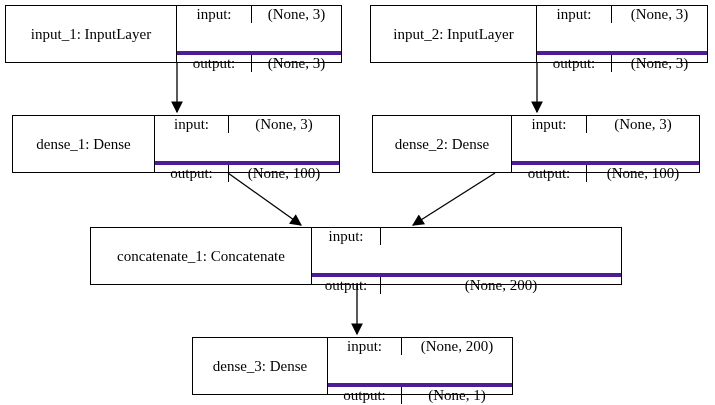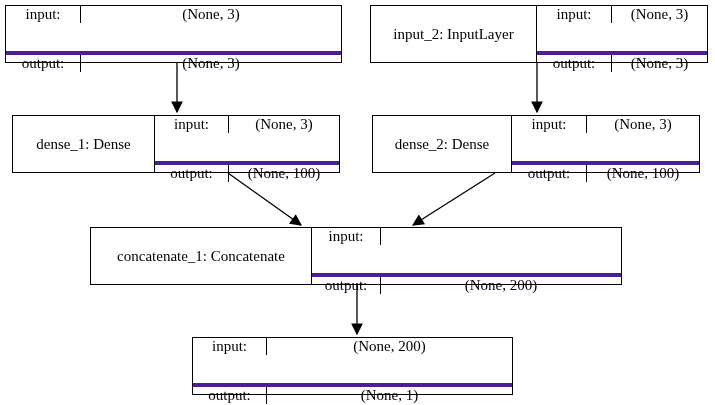--- a/index.html
+++ b/index.html
@@ -84,20 +84,21 @@
       </marker>
     </defs>
     <line x1="177" y1="63" x2="177" y2="112" stroke="#000000" stroke-width="1.3" marker-end="url(#arrow)"></line>
     <line x1="537" y1="63" x2="537" y2="112" stroke="#000000" stroke-width="1.3" marker-end="url(#arrow)"></line>
     <line x1="228" y1="173" x2="301" y2="225" stroke="#000000" stroke-width="1.3" marker-end="url(#arrow)"></line>
     <line x1="495" y1="173" x2="413" y2="225" stroke="#000000" stroke-width="1.3" marker-end="url(#arrow)"></line>
     <line x1="357" y1="285" x2="357" y2="334" stroke="#000000" stroke-width="1.3" marker-end="url(#arrow)"></line>
   </svg>
 
   <div class="node" style="left:5px; top:5px; width:337px; height:58px;">
+    <div class="label-cell" style="width:171px;">input_1: InputLayer</div>
     <div class="io">
       <div class="io-row">
         <div class="key-cell" style="width:75px;">input:</div>
         <div class="val-cell">(None, 3)</div>
       </div>
       <div class="io-row">
         <div class="key-cell" style="width:75px;">output:</div>
         <div class="val-cell">(None, 3)</div>
       </div>
     </div>
@@ -152,20 +153,21 @@
         <div class="key-cell" style="width:69px;">input:</div>
       </div>
       <div class="io-row">
         <div class="key-cell" style="width:69px;">output:</div>
         <div class="val-cell">(None, 200)</div>
       </div>
     </div>
   </div>
 
   <div class="node" style="left:192px; top:337px; width:321px; height:58px;">
+    <div class="label-cell" style="width:135px;">dense_3: Dense</div>
     <div class="io">
       <div class="io-row">
         <div class="key-cell" style="width:74px;">input:</div>
         <div class="val-cell">(None, 200)</div>
       </div>
       <div class="io-row">
         <div class="key-cell" style="width:74px;">output:</div>
         <div class="val-cell">(None, 1)</div>
       </div>
     </div>

